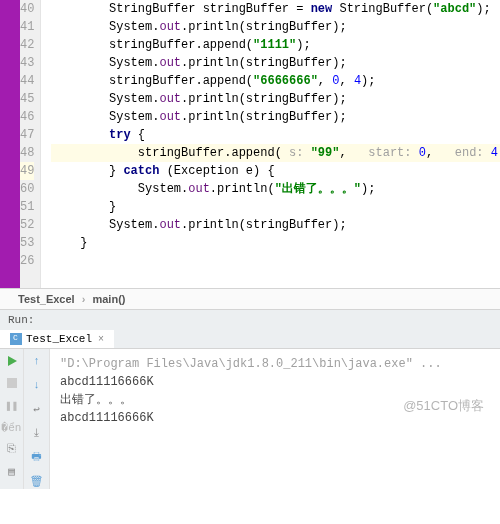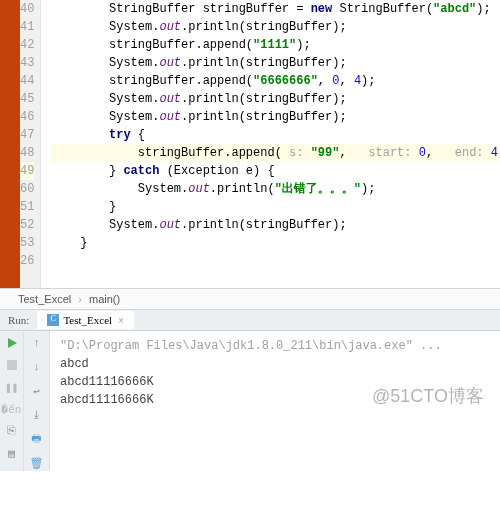--- a/index.html
+++ b/index.html
@@ -1,45 +1,45 @@
 <!DOCTYPE html>
 <html><head>
 <meta charset="utf-8">
 <style>
 * { margin: 0; padding: 0; box-sizing: border-box; }
 body { font-family: "Consolas", "Courier New", monospace; font-size: 12px; background: #fff; width: 500px; }
-.editor-wrap { display: flex; background: #c2410c; padding-left: 20px; }
+.editor-wrap { display: flex; background: #a21caf; padding-left: 20px; }
 .gutter { width: 34px; background: #f0f0f0; color: #a0a0a0; text-align: right; padding-right: 6px; user-select: none; border-right: 1px solid #e4e4e4;}
 .gutter div { height: 18px; line-height: 18px; }
 .code { flex: 1; background: #fff; padding-left: 10px; }
 .code-line { height: 18px; line-height: 18px; white-space: pre; }
 .line-hl { background: #fffce6; }
 .kw { color: #000080; font-weight: bold; }
 .str { color: #008000; font-weight: bold; }
 .chr { color: #008000; font-weight: bold; }
 .num { color: #0000ff; }
-.field { color: #660e7a; font-style: italic; }
+.field { color: #660e7a; }
 .hint { color: #a0a0a0; }
-.breadcrumb { border-top: 1px solid #d4d4d4; border-bottom: 1px solid #d4d4d4; padding: 4px 18px; font-family: Arial, sans-serif; font-size: 11px; color: #555; background:#fafafa; }
+.breadcrumb { border-top: 1px solid #d4d4d4; border-bottom: 1px solid #d4d4d4; padding: 4px 18px; font-family: Arial, sans-serif; font-size: 11px; color: #555; background:#fafafa;font-weight:bold; }
 .breadcrumb span.sep { color: #aaa; padding: 0 4px; }
 .run-panel { display: flex; flex-direction: column; }
-.run-header { display:flex; align-items:center; font-family: Liberation Serif, serif; font-size: 11px; border-bottom: 1px solid #d4d4d4; background: #eceff1; }
+.run-header { display:flex; align-items:flex-start; font-family: Liberation Mono, monospace; font-size: 11px; border-bottom: 1px solid #d4d4d4; background: #eceff1; flex-direction: column; }
 .run-header .label { padding: 4px 8px; color: #555; }
 .run-tab { display:flex; align-items:center; padding: 3px 10px; background:#fff;}
 .tab-close { color:#888; margin-left:6px; font-size:10px;}
 .run-body { display:flex; }
 .toolbar { display:flex; flex-direction:column; width:24px; align-items:center; padding-top:4px; background:#eceff1; gap:6px; border-right:1px solid #e0e0e0;}
 .toolbar2 { display:flex; flex-direction:column; width:26px; align-items:center; padding-top:4px; background:#eceff1; gap:8px; border-right:1px solid #e0e0e0;}
 .icon { width:16px; height:16px; display:flex; align-items:center; justify-content:center; font-size:11px; cursor:pointer; }
 .play svg polygon{ fill:#4caf50; }
 .stop-dis svg rect{ fill:#ccc; }
 .console { flex:1; padding: 6px 10px; font-family: "Consolas","Courier New",monospace; font-size:12px; line-height:18px; color:#444; background:#fff;}
 .console .cmd { color:#a0a0a0; }
 .watermark { position:relative; height:0; }
-.watermark span { position:absolute; right:6px; bottom:4px; color:rgba(0,0,0,0.30); font-family: Arial, sans-serif; font-size:18px; }
+.watermark span { position:absolute; right:6px; bottom:12px; color:rgba(0,0,0,0.30); font-family: Arial, sans-serif; font-size:13px; }
 .file-icon { width:12px;height:12px;margin-right:4px;display:inline-block;background:#5c9fd6;position:relative;}
 .file-icon::after{content:"C";position:absolute;color:#fff;font-size:8px;left:3px;top:0;}
 </style>
 </head>
 <body>
 
 <div class="editor-wrap">
   <div class="gutter">
     <div>40</div>
       <div>41</div>
@@ -112,22 +112,22 @@
     <div class="toolbar2">
       <div class="icon" style="color:#5c9fd6">↑</div>
       <div class="icon" style="color:#5c9fd6">↓</div>
       <div class="icon" style="color:#888">↩</div>
       <div class="icon" style="color:#888">⤓</div>
       <div class="icon" style="color:#5c9fd6">🖶</div>
       <div class="icon" style="color:#5c9fd6">🗑</div>
     </div>
     <div class="console">
       <div class="cmd">"D:\Program Files\Java\jdk1.8.0_211\bin\java.exe" ...</div>
-      <div>abcd</div>
       <div>abcd11116666K</div>
+      <div>出错了。。。</div>
       <div>abcd11116666K</div>
       <div></div>
       <div class="watermark">
           <span>@51CTO博客</span>
         </div>
     </div>
   </div>
 </div>
 
 </body></html>

